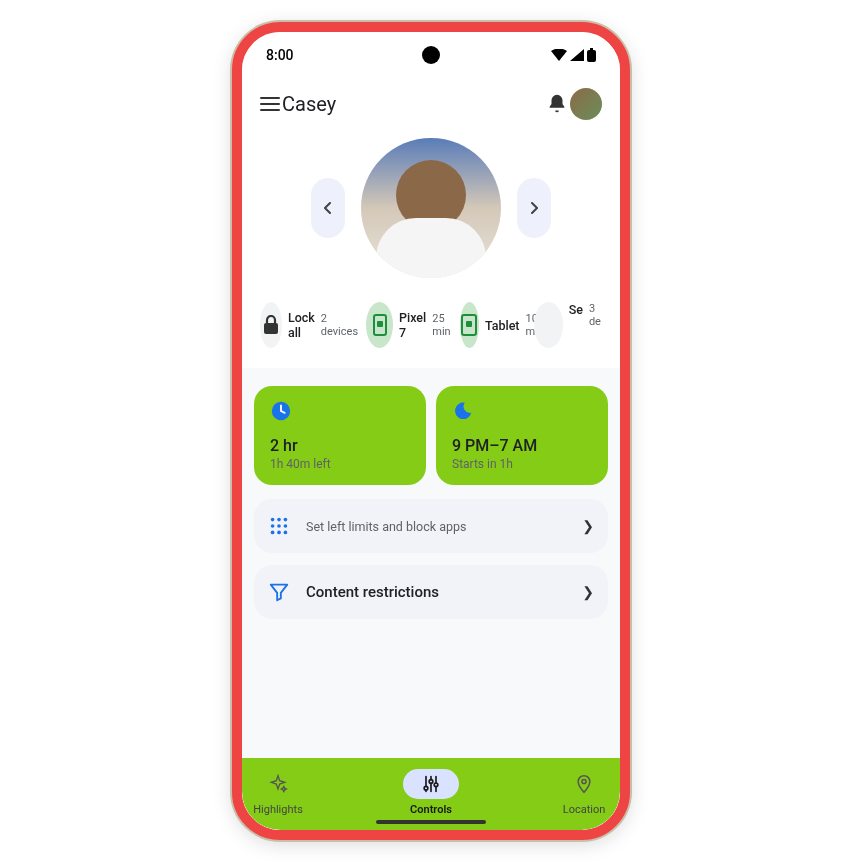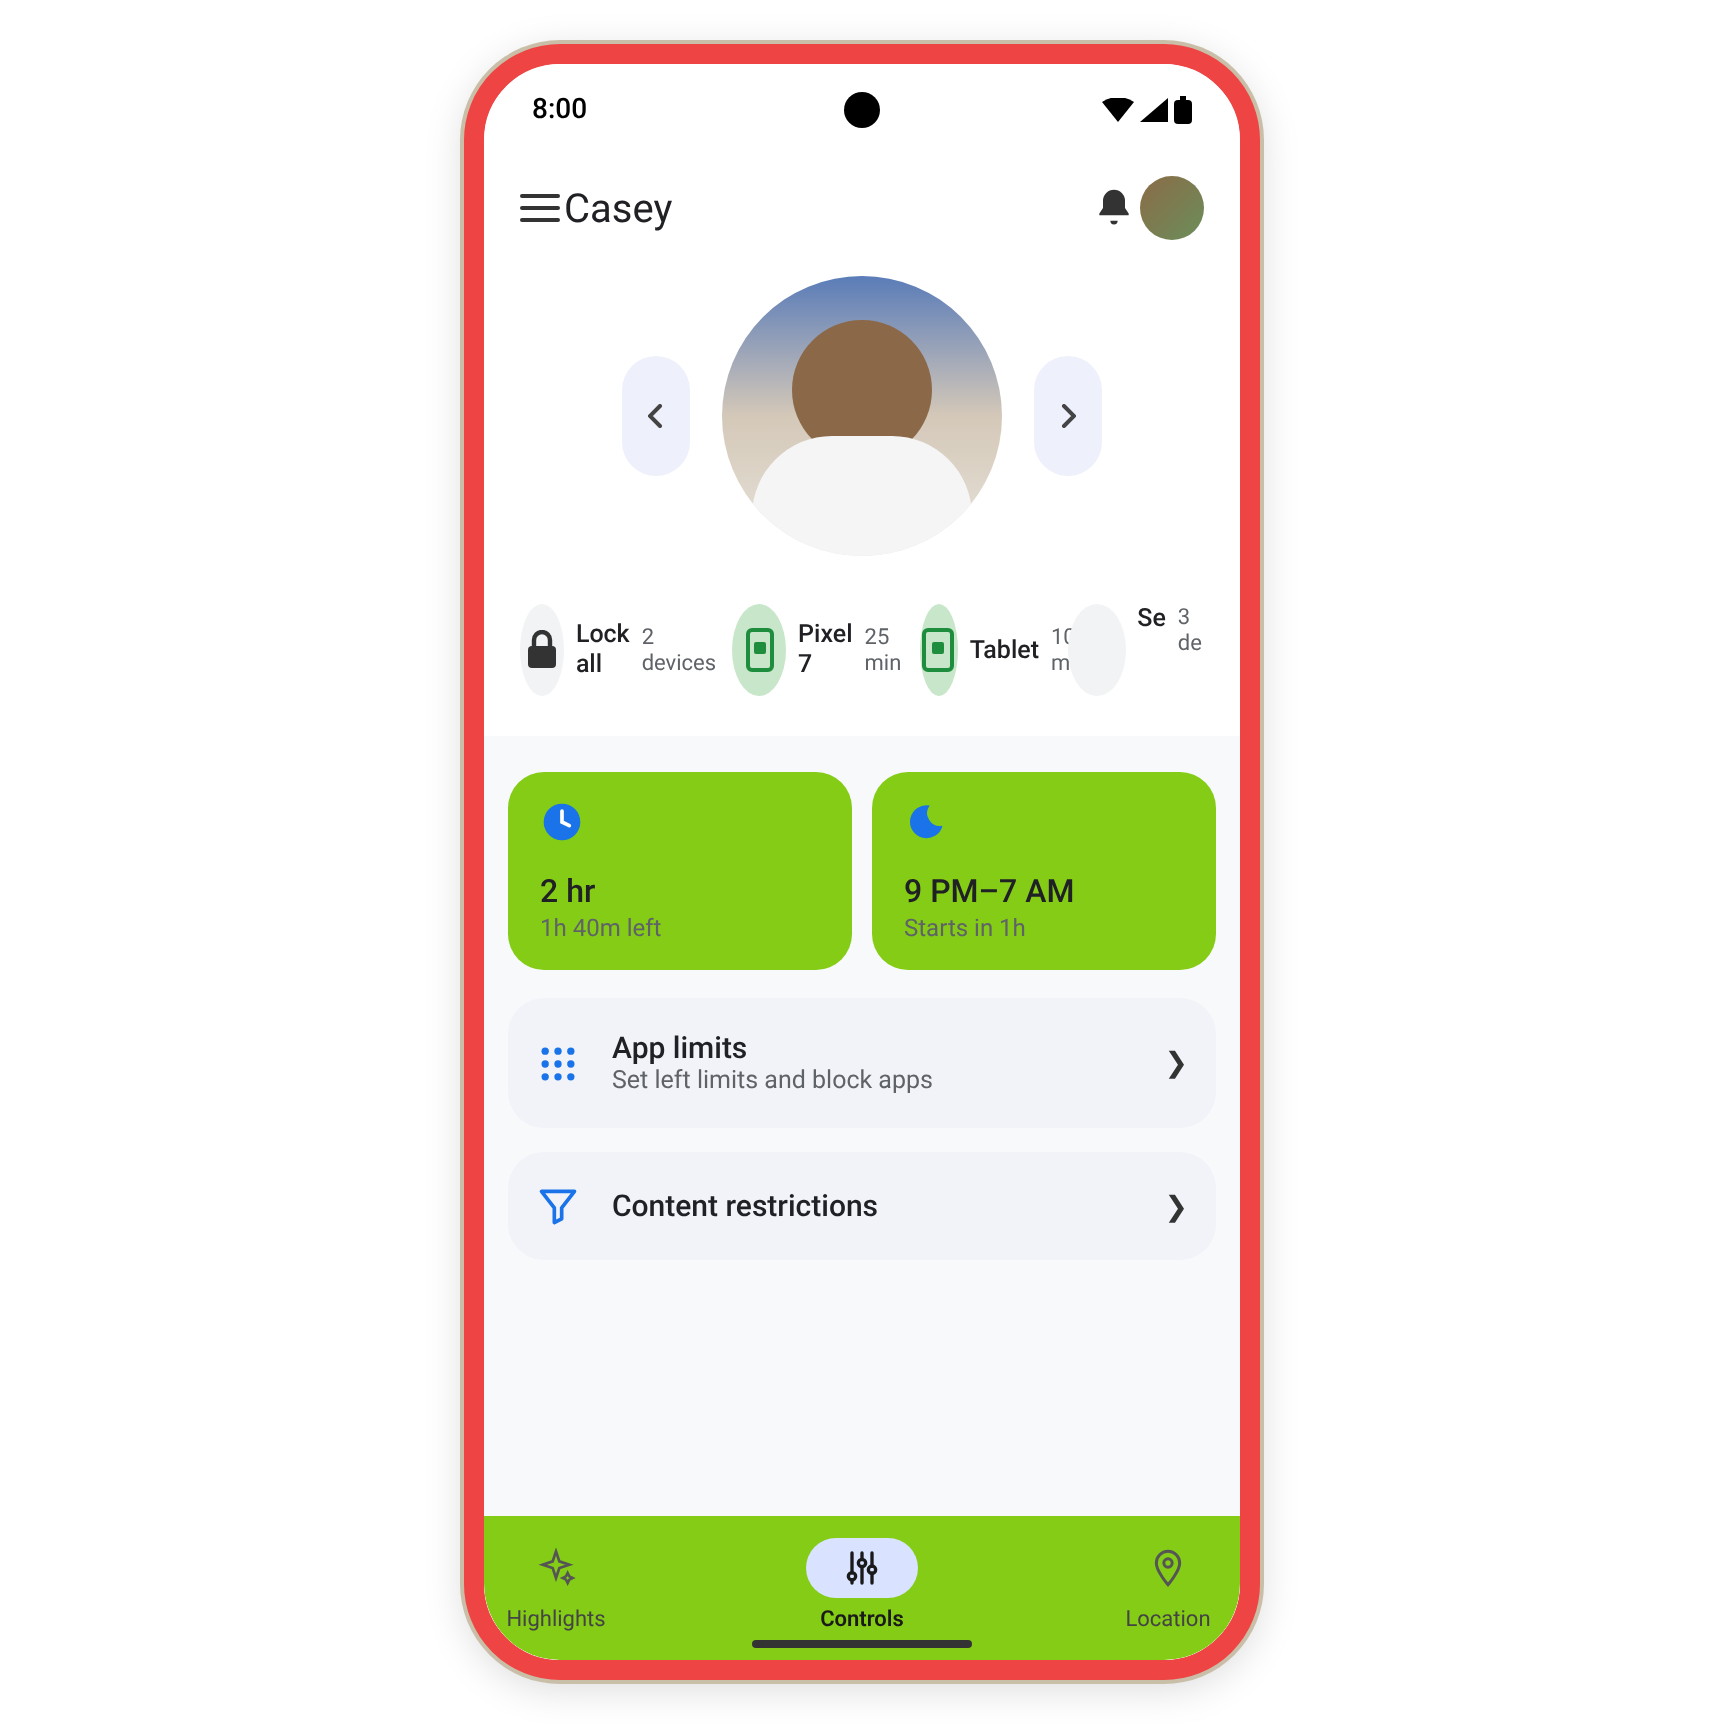--- a/index.html
+++ b/index.html
@@ -181,21 +181,20 @@
               <circle cx="12" cy="5" r="2" fill="#1a73e8"></circle>
               <circle cx="19" cy="5" r="2" fill="#1a73e8"></circle>
             <circle cx="5" cy="12" r="2" fill="#1a73e8"></circle>
               <circle cx="12" cy="12" r="2" fill="#1a73e8"></circle>
               <circle cx="19" cy="12" r="2" fill="#1a73e8"></circle>
             <circle cx="5" cy="19" r="2" fill="#1a73e8"></circle>
               <circle cx="12" cy="19" r="2" fill="#1a73e8"></circle>
               <circle cx="19" cy="19" r="2" fill="#1a73e8"></circle>
           </svg>
           <div class="txt">
-            <div class="lt">App limits</div>
             <div class="ls">Set left limits and block apps</div>
           </div>
           <span class="chev">❯</span>
         </div>
 
         <div class="list-card">
           <svg class="lic" viewBox="0 0 24 24">
               <path d="M3 4 h18 l-7 9 v6 l-4 2 v-8 z" fill="none" stroke="#1a73e8" stroke-width="2" stroke-linejoin="round"></path>
             </svg>
           <div class="txt">

